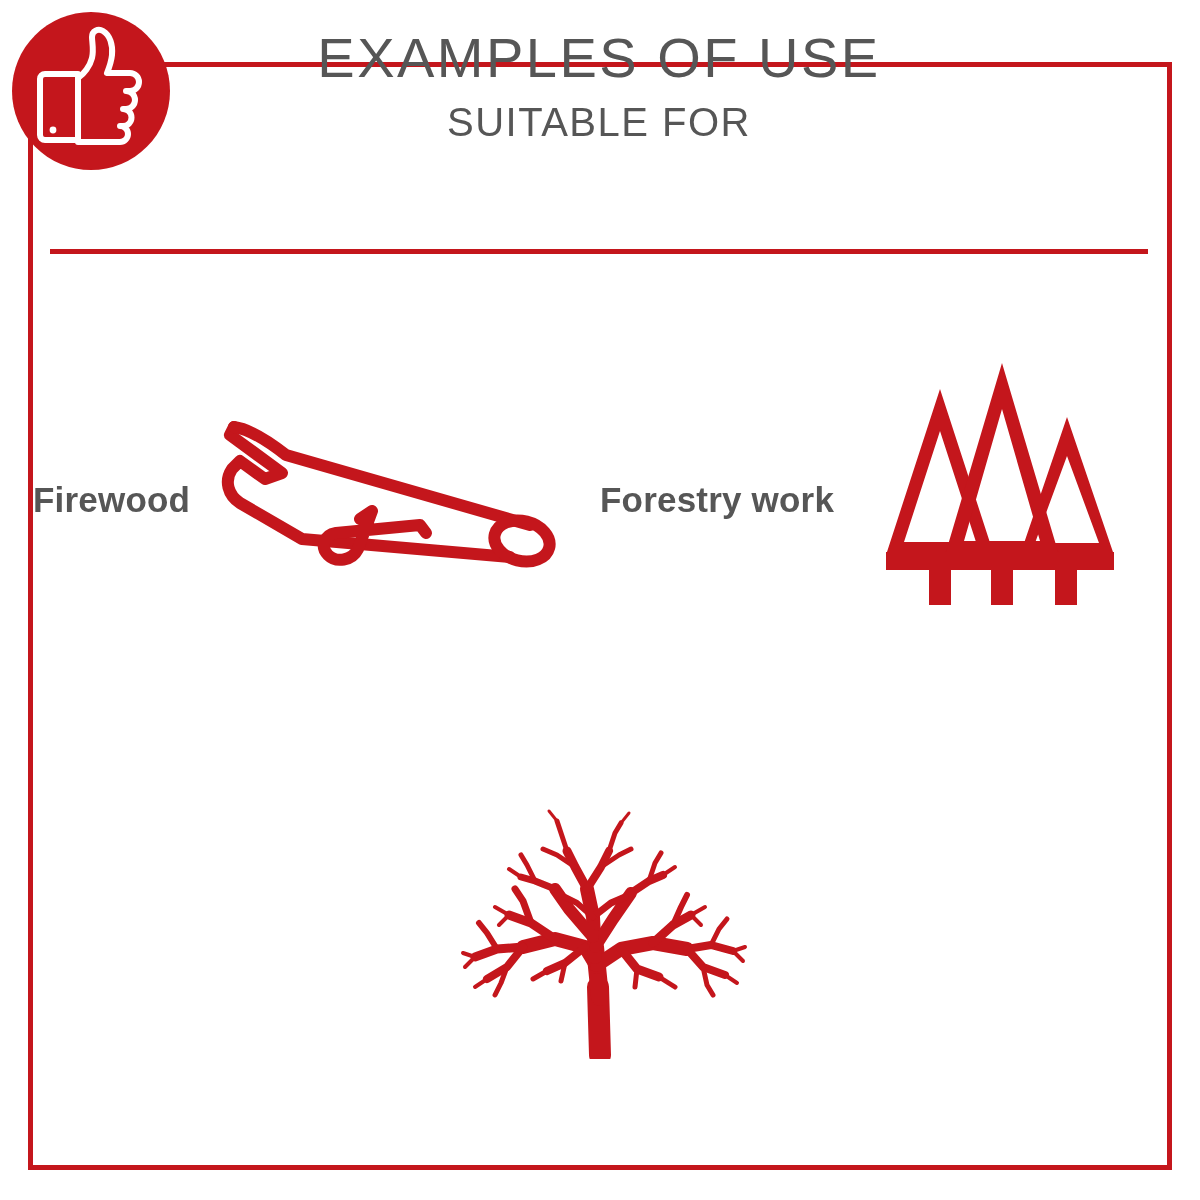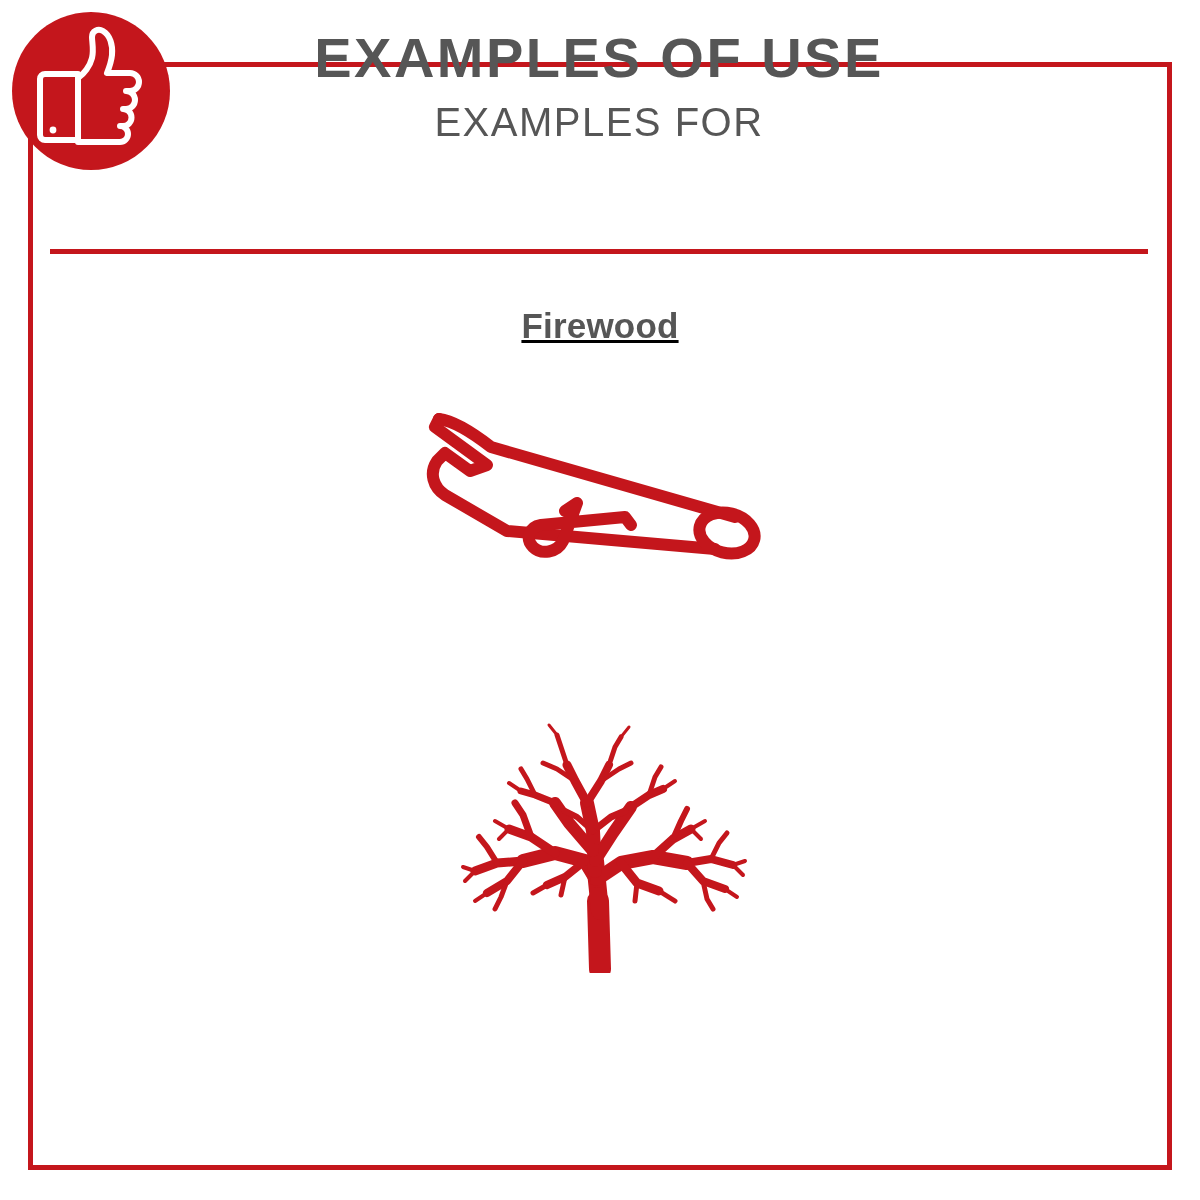--- a/index.html
+++ b/index.html
@@ -53,21 +53,21 @@
   
   .header {
     position: absolute;
     left: 50px;
     top: 30px;
     width: 1098px;
     text-align: center;
   }
   .title {
     font-size: 56px;
-    font-weight: bold;
+    font-weight: normal;
     color: #565656;
     letter-spacing: 2.5px;
     line-height: 1.0;
     margin: 0;
     white-space: nowrap;
   }
   .subtitle {
     font-size: 40px;
     font-weight: normal;
     color: #565656;
@@ -99,24 +99,23 @@
   .row {
     display: flex;
     width: 100%;
   }
   .row-top { height: 440px; }
   .row-bottom { height: 450px; justify-content: center; }
 
   .cell {
     flex: 1 1 0;
     display: flex;
-    flex-direction: column;
+    flex-direction: row;
     align-items: center;
     position: relative;
-    text-decoration: underline;
   }
   .cell-bottom { flex: 0 0 50%; }
 
   .cell-label {
     font-size: 35px;
     font-weight: bold;
     color: #565656;
     text-align: center;
     white-space: nowrap;
     margin: 0;
@@ -142,21 +141,21 @@
 </style>
 </head>
 <body>
 
 <div class="infographic">
 
   <div class="frame"></div>
 
   <div class="header">
     <div class="title">EXAMPLES OF USE</div>
-    <div class="subtitle">EXAMPLES FOR</div>
+    <div class="subtitle">SUITABLE FOR</div>
   </div>
 
   <div class="divider"></div>
 
   <div class="badge">
     <svg viewBox="0 0 158 158" xmlns="http://www.w3.org/2000/svg">
       <g fill="none" stroke="#FFFFFF" stroke-width="6" stroke-linejoin="round" stroke-linecap="round">
 
         <path d="M33 62 h33 v66 h-33 a5 5 0 0 1 -5 -5 v-56 a5 5 0 0 1 5 -5 z"></path>
         <circle cx="41" cy="118" r="3.4" fill="#FFFFFF" stroke="none"></circle>
@@ -213,20 +212,44 @@
                        L148 150
                        C 142 162 126 164 118 156
                        C 110 148 114 136 126 134
                        L210 126
                        L216 134"></path>
             </g>
           </svg>
         </div>
       </div>
 
+      <div class="cell">
+        <div class="cell-label label-forestry">Forestry work</div>
+        <div class="icon-wrap icon-forestry">
+          <svg viewBox="0 0 235 250" xmlns="http://www.w3.org/2000/svg">
+            <g fill="#C4161C" stroke="none">
+
+              <path d="M57 34 L111 200 L3 200 Z
+                       M57 76 L93 187 L21 187 Z" fill-rule="evenodd"></path>
+
+              <path d="M184 62 L231 200 L137 200 Z
+                       M184 101 L216 188 L152 188 Z" fill-rule="evenodd"></path>
+
+              <path d="M119 8 L176 200 L62 200 Z
+                       M119 54 L157 186 L81 186 Z" fill-rule="evenodd"></path>
+
+              <rect x="3" y="197" width="228" height="18"></rect>
+
+              <rect x="46" y="212" width="22" height="38"></rect>
+              <rect x="108" y="196" width="22" height="54"></rect>
+              <rect x="172" y="212" width="22" height="38"></rect>
+            </g>
+          </svg>
+        </div>
+      </div>
 
     </div>
 
     <div class="row row-bottom">
 
       <div class="cell cell-bottom">
         <div class="icon-wrap icon-branch">
           <svg viewBox="0 0 330 262" xmlns="http://www.w3.org/2000/svg">
             <g stroke="#C4161C" fill="none" stroke-linecap="round" stroke-linejoin="round">
 

